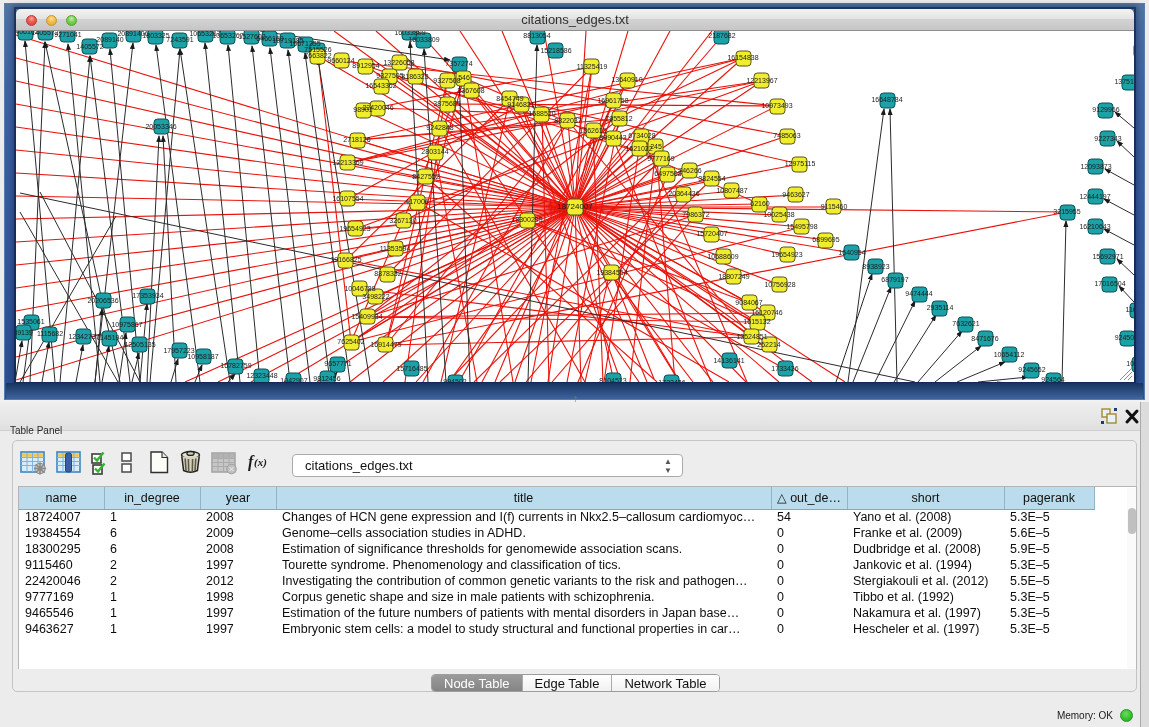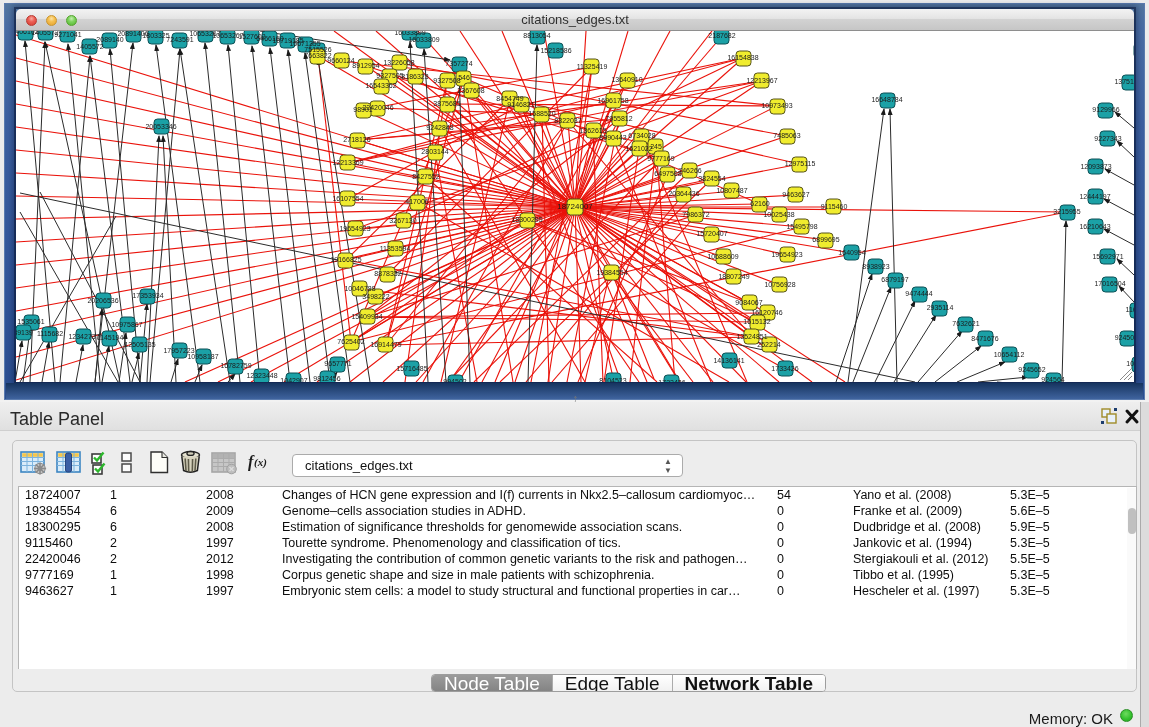--- a/index.html
+++ b/index.html
@@ -20,40 +20,40 @@
 .tl { position:absolute; top:6px; width:11px; height:11px; border-radius:50%; }
 .tl.r { left:10px; background:radial-gradient(circle at 50% 30%, #f7a9a0 0%, #ec5f55 40%, #d43b30 100%); border:1px solid #b83a31;}
 .tl.y { left:30px; background:radial-gradient(circle at 50% 30%, #fbe2a5 0%, #f5bf4f 40%, #e3a12f 100%); border:1px solid #c9952e;}
 .tl.g { left:50px; background:radial-gradient(circle at 50% 30%, #c6ecb2 0%, #7ed45e 40%, #52b42e 100%); border:1px solid #55a32e;}
 #canvas { position:absolute; left:12px; top:28px; width:1118px; height:351px; background:#fff; overflow:hidden; }
 
 
 #splitter { position:absolute; left:0; top:400px; width:1149px; height:2px; background:#f2f2f2; }
 #tablebar { position:absolute; left:0; top:402px; width:1149px; height:29px;
   background:linear-gradient(180deg,#efefef,#e0e0e0); border-bottom:1px solid #cfcfcf; }
-#tablebar .t { position:absolute; left:10px; top:7px; font-size:18px; color:#2a2a2a; }
+#tablebar .t { position:absolute; left:10px; top:23px; font-size:10px; color:#2a2a2a; }
 #panel { position:absolute; left:12px; top:440px; width:1125px; height:252px;
   background:#ededed; border:1px solid #c4c4c4; border-radius:5px; }
 #toolbar { position:absolute; left:4px; top:6px; height:32px; width:100%; }
 #combo { position:absolute; left:275px; top:7px; width:391px; height:23px; background:#fff;
   border:1px solid #ababab; border-radius:4px; font-size:13px; color:#111; line-height:21px; padding-left:12px; }
 #combo .arr { position:absolute; right:10px; top:2px; font-size:8px; color:#555; line-height:9px; text-align:center;}
 #tablewrap { position:absolute; left:5px; top:45px; width:1119px; height:183px; background:#fff;
   border:1px solid #b5b5b5; border-bottom:none; overflow:hidden; }
 table.grid { border-collapse:collapse; table-layout:fixed; width:1075px; font-size:12.5px; color:#0d0d0d; }
 table.grid th { background:#badcec; font-weight:normal; font-size:12.5px; color:#111;
   border-right:1px solid #92b4c4; border-bottom:1px solid #8fa6b0; height:22px; padding:0; }
 table.grid td { height:16px; padding:0 0 0 6px; white-space:nowrap; overflow:hidden; }
 .tabs { position:absolute; left:418px; top:233px; height:18px; display:flex;
   border:1px solid #9d9d9d; border-radius:4px; overflow:hidden; background:#fff; }
-.tabs div { font-size:19px; line-height:17px; padding:0 12px; color:#111; background:linear-gradient(180deg,#ffffff,#f1f1f1); border-right:1px solid #ababab;}
+.tabs div { font-size:13px; line-height:17px; padding:0 12px; color:#111; background:linear-gradient(180deg,#ffffff,#f1f1f1); border-right:1px solid #ababab;}
 .tabs div.sel { background:linear-gradient(180deg,#9b9b9b,#848484); color:#fff; }
-.tabs div:last-child { border-right:none;font-weight:bold; }
+.tabs div:last-child { border-right:none; }
 #status { position:absolute; left:0; top:703px; width:1149px; height:24px; }
-#status .m { position:absolute; right:36px; top:7px; font-size:15px; color:#1a1a1a; }
+#status .m { position:absolute; right:36px; top:7px; font-size:10px; color:#1a1a1a; }
 #status .dot { position:absolute; right:16px; top:6px; width:13px; height:13px; border-radius:50%;
   background:radial-gradient(circle at 45% 35%, #6fdb60 0%, #35c22f 55%, #23a01e 100%); border:1px solid #2a8f25; }
 #rightstrip { position:absolute; left:1140px; top:402px; width:9px; height:325px; background:#dcdcdc; border-left:1px solid #aaa; }
 
 
 #vsb { position:absolute; left:1108px; top:1px; width:10px; height:181px; background:#fafafa; }
 #vsb .thumb { position:absolute; left:1px; top:20px; width:8px; height:26px; border-radius:4px; background:#c0c0c0; }
 </style>
 </head>
 <body>
@@ -694,20 +694,29 @@
       <colgroup>
           <col style="width:85px">
           <col style="width:96px">
           <col style="width:76px">
           <col style="width:495px">
           <col style="width:76px">
           <col style="width:157px">
           <col style="width:90px">
         </colgroup>
       <tbody>
+          <tr>
+            <th>name</th>
+            <th>in_degree</th>
+            <th>year</th>
+            <th>title</th>
+            <th>△ out_de…</th>
+            <th>short</th>
+            <th>pagerank</th>
+          </tr>
       <tr>
             <td>18724007</td>
             <td>1</td>
             <td>2008</td>
             <td>Changes of HCN gene expression and I(f) currents in Nkx2.5–callosum cardiomyoc…</td>
             <td>54</td>
             <td>Yano et al. (2008)</td>
             <td>5.3E–5</td>
           </tr>
       <tr>
@@ -745,21 +754,30 @@
             <td>0</td>
             <td>Stergiakouli et al. (2012)</td>
             <td>5.5E–5</td>
           </tr>
       <tr>
             <td>9777169</td>
             <td>1</td>
             <td>1998</td>
             <td>Corpus genetic shape and size in male patients with schizophrenia.</td>
             <td>0</td>
-            <td>Tibbo et al. (1995)</td>
+            <td>Tibbo et al. (1992)</td>
+            <td>5.3E–5</td>
+          </tr>
+      <tr>
+            <td>9465546</td>
+            <td>1</td>
+            <td>1997</td>
+            <td>Estimation of the future numbers of patients with mental disorders in Japan base…</td>
+            <td>0</td>
+            <td>Nakamura et al. (1997)</td>
             <td>5.3E–5</td>
           </tr>
       <tr>
             <td>9463627</td>
             <td>1</td>
             <td>1997</td>
             <td>Embryonic stem cells: a model to study structural and functional properties in car…</td>
             <td>0</td>
             <td>Hescheler et al. (1997)</td>
             <td>5.3E–5</td>

